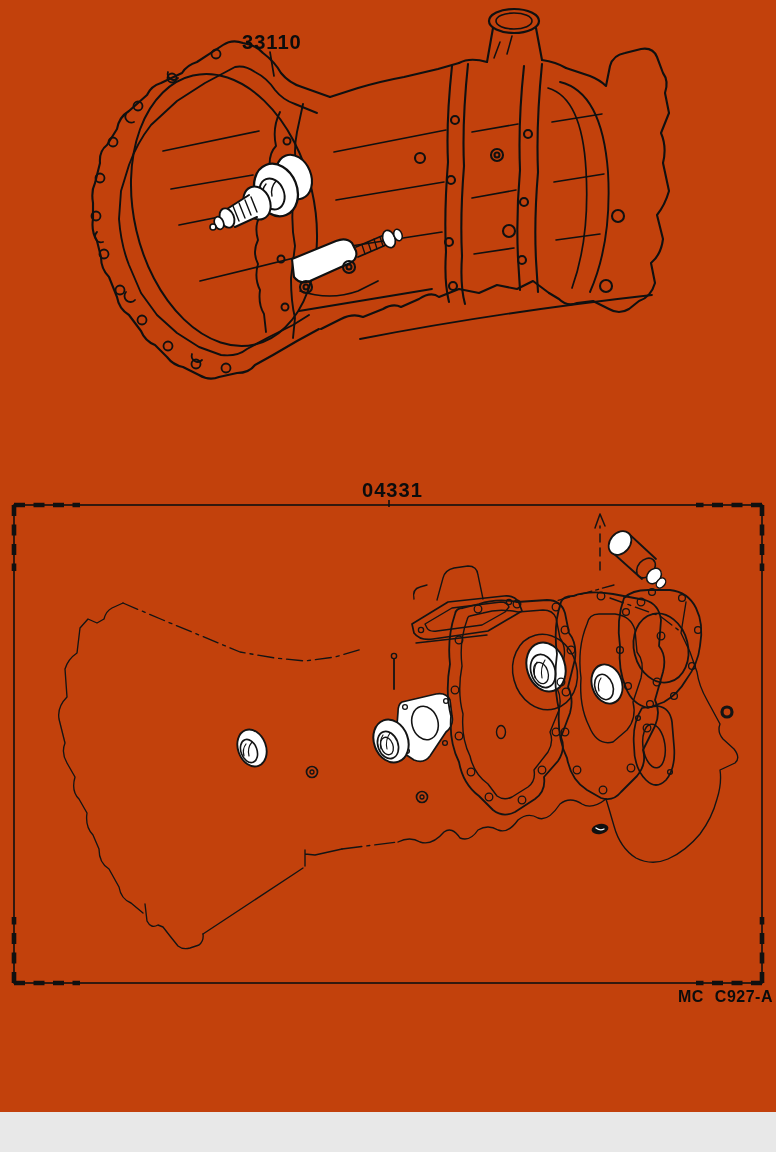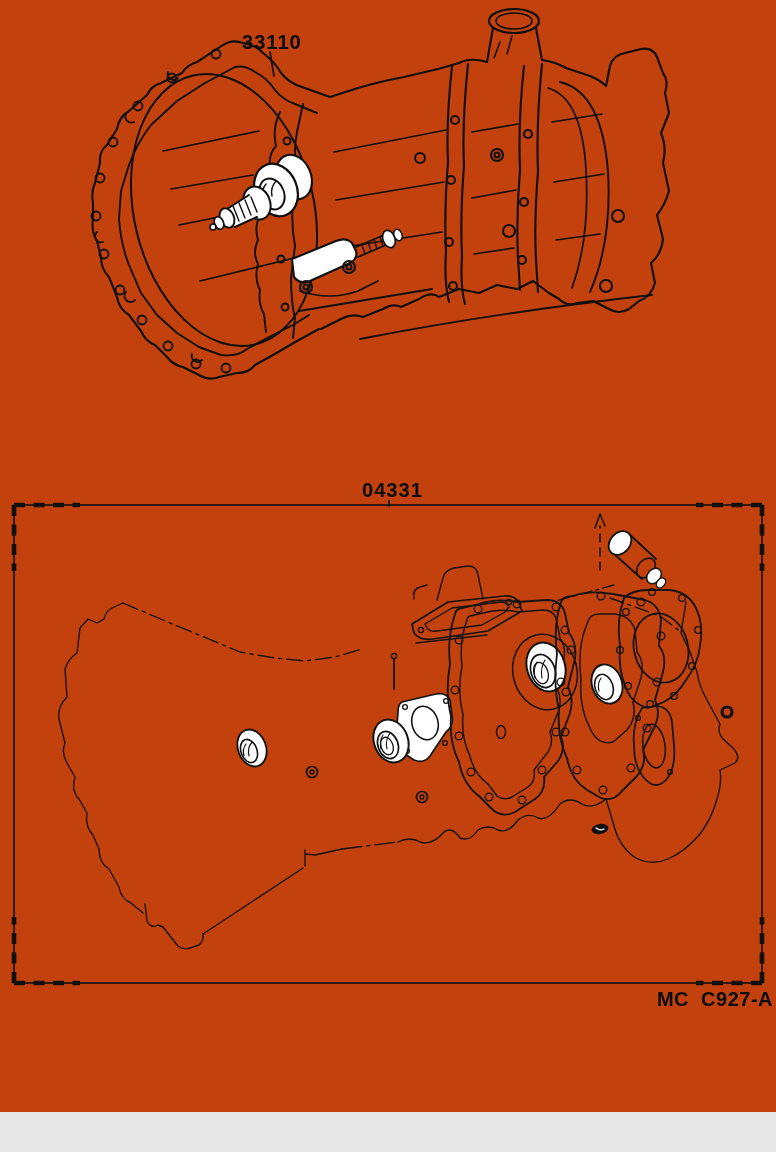--- a/index.html
+++ b/index.html
@@ -19,21 +19,21 @@
     letter-spacing:1px;
     color:#0c0c0c;
     white-space:nowrap;
     transform:scaleX(.96);
     transform-origin:left top;
   }
   .plate-code{
     position:absolute;
     right:3px;
     top:988px;
-    font-size:20px;
+    font-size:16px;
     font-weight:bold;
     letter-spacing:.5px;
     word-spacing:6px;
     color:#0c0c0c;
     white-space:nowrap;
   }
 </style>
 </head>
 <body>
 

